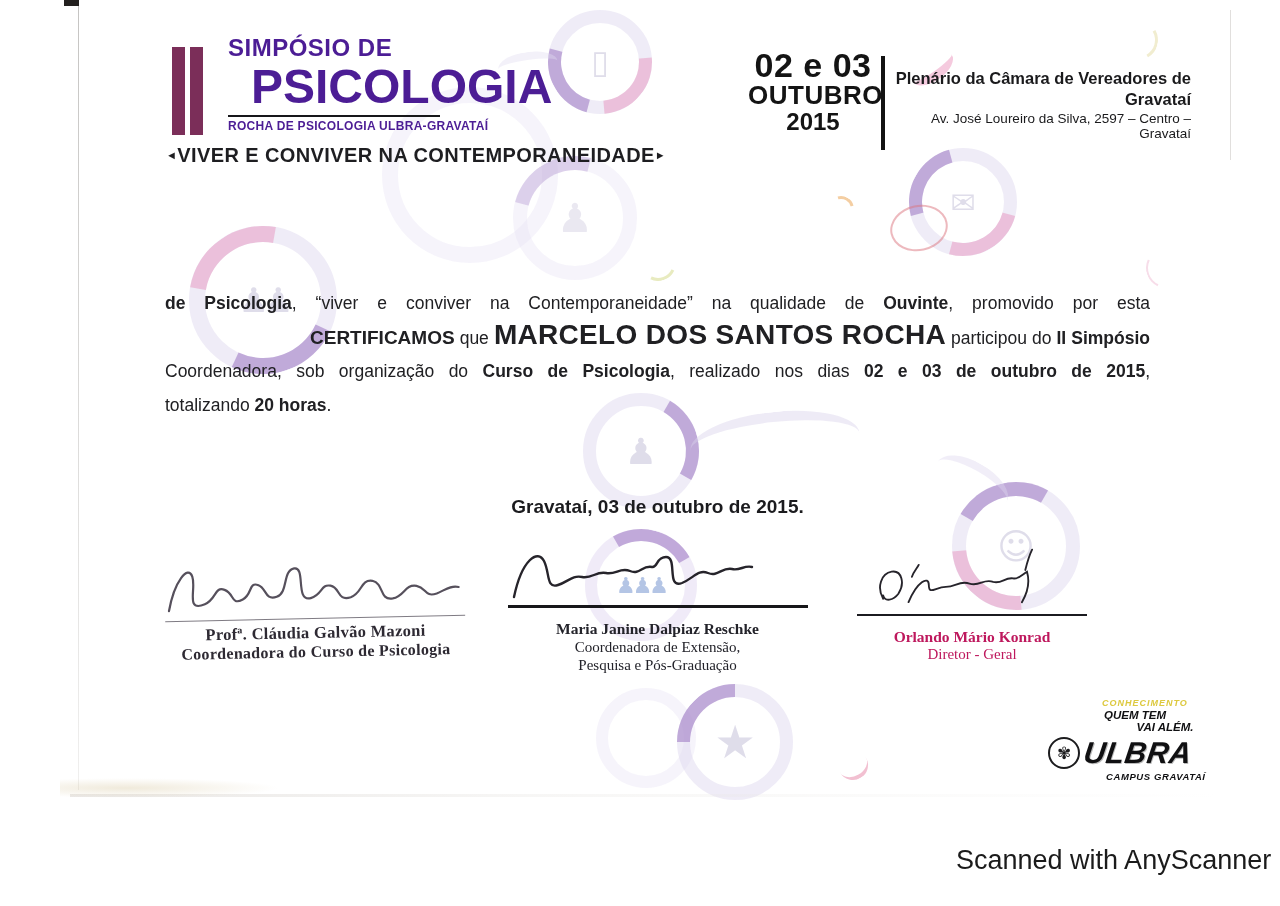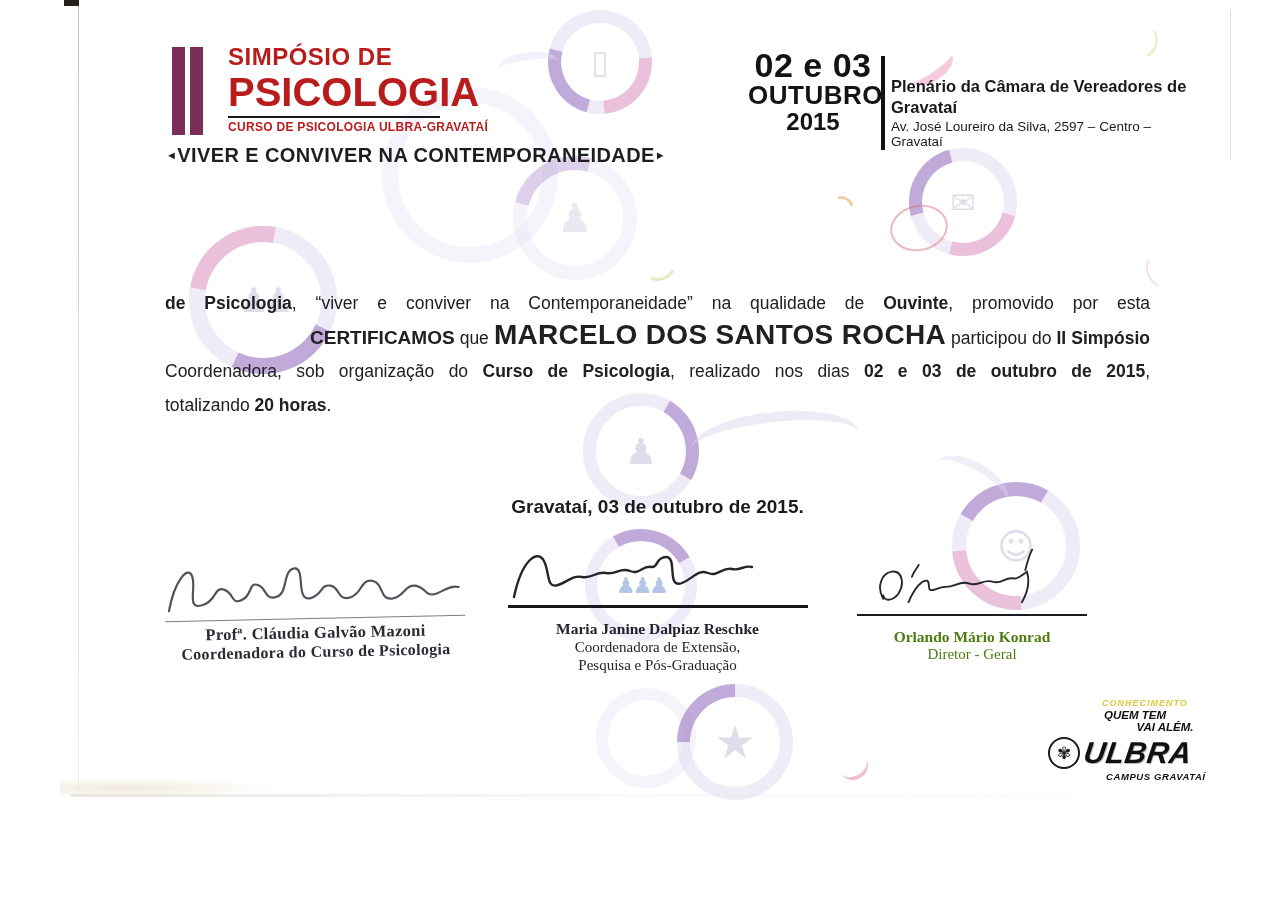--- a/index.html
+++ b/index.html
@@ -26,35 +26,35 @@
   .wm .ring { border-color:rgba(222,216,238,.48); }
   .wm .ring.fainter { border-color:rgba(231,227,244,.38); }
   .arc.purple { border-top-color:rgba(150,110,190,.52); }
   .arc.pink   { border-top-color:rgba(231,140,185,.45); }
   .wm .glyph { position:absolute; inset:0; display:flex; align-items:center; justify-content:center;
     color:rgba(178,173,205,.42); font-family:"DejaVu Sans", sans-serif; }
   .deco { position:absolute; pointer-events:none; border-radius:50%; }
   
   .logo-bars { position:absolute; left:172px; top:47px; display:flex; gap:5px; }
   .logo-bars .bar { width:13px; height:88px; background:#7b2e59; }
-  .logo-text { position:absolute; left:228px; top:43px; color:#b91c1c; }
+  .logo-text { position:absolute; left:228px; top:34px; color:#4c1d95; }
   .logo-line1 { font-size:24px; font-weight:800; letter-spacing:.5px; }
-  .logo-line2 { font-size:40px; font-weight:800; letter-spacing:0; line-height:1.05; }
+  .logo-line2 { font-size:48px; font-weight:800; letter-spacing:0; line-height:1.05;margin-left:23px; }
   .logo-rule { width:212px; height:2px; background:#17171a; margin-top:3px; }
   .logo-line3 { font-size:12px; font-weight:600; letter-spacing:.3px; margin-top:2px; }
   .tagline { position:absolute; left:166px; top:144px; font-size:20px; font-weight:600;
     letter-spacing:.4px; color:#1e1e21; white-space:nowrap; }
   .tagline .tri { font-size:11px; vertical-align:3px; }
   
   .date-block { position:absolute; left:748px; top:48px; width:130px; text-align:center; color:#141414; }
   .date-days { font-size:34px; font-weight:800; line-height:1.0; letter-spacing:.5px; }
   .date-month { font-size:26px; font-weight:700; line-height:1.05; letter-spacing:.5px; }
   .date-year { font-size:24px; font-weight:800; line-height:1.1; }
   .date-divider { position:absolute; left:881px; top:56px; width:4px; height:94px; background:#121212; }
-  .venue { position:absolute; left:891px; top:76px; width:300px; color:#1a1a1c; }
+  .venue { position:absolute; left:891px; top:68px; width:300px; color:#1a1a1c;text-align:right; }
   .venue-l1 { font-size:16.5px; font-weight:600; line-height:1.25; }
   .venue-l2 { font-size:13.5px; font-weight:400; margin-top:2px; margin-left:0; }
   
   .cert-title { position:absolute; left:165px; top:183px; width:985px; text-align:center;
     font-size:23px; font-weight:800; letter-spacing:9px; color:#111114; }
   
   .body-text { position:absolute; left:165px; top:287px; width:985px; font-size:17.5px; color:#202023; }
   .body-text .line { text-align:justify; text-align-last:justify; line-height:33.5px; white-space:normal; }
   .body-text .line.first { padding-left:145px; }
   .body-text .line.last { text-align-last:left; }
@@ -68,21 +68,21 @@
   .sig svg { display:block; margin:0 auto; }
   .sig .rule { margin:0 auto; }
   .sig-left { left:150px; top:558px; width:330px; transform:rotate(-1.2deg); }
   .sig-left .rule { width:300px; border-top:1.2px solid rgba(95,90,100,.8); }
   .sig-left .sig-name { font-size:16.5px; font-weight:600; margin-top:4px; letter-spacing:.3px; }
   .sig-left .sig-role { font-size:16px; font-weight:600; letter-spacing:.3px; }
   .sig-mid { left:495px; top:545px; width:325px; color:#23232a; }
   .sig-mid .rule { width:300px; border-top:3px solid #17171a; }
   .sig-mid .sig-name { font-size:15.5px; font-weight:600; margin-top:12px; }
   .sig-mid .sig-role { font-size:15px; line-height:18px; }
-  .sig-right { left:852px; top:548px; width:240px; color:#4d7c0f; }
+  .sig-right { left:852px; top:548px; width:240px; color:#be185d; }
   .sig-right .rule { width:230px; border-top:2.5px solid #1b1b20; }
   .sig-right .sig-name { font-size:15.5px; font-weight:600; margin-top:12px; }
   .sig-right .sig-role { font-size:15px; }
   
   .ulbra { position:absolute; left:1048px; top:698px; width:160px; font-style:italic; color:#101012; }
   .ulbra .slogan-top { font-size:9px; font-weight:800; letter-spacing:1px; color:#ddc93f; margin-left:54px; }
   .ulbra .slogan1 { font-size:11.5px; font-weight:800; margin-left:56px; line-height:1.0; margin-top:2px; }
   .ulbra .slogan2 { font-size:11.5px; font-weight:800; margin-left:74px; line-height:1.0;text-align:center; }
   .ulbra .brand-row { display:flex; align-items:center; gap:4px; margin-top:3px; }
   .ulbra .seal { width:32px; height:32px; border:2px solid #1c1c1e; border-radius:50%;
@@ -180,21 +180,21 @@
   <div class="artifact smudge-bottom"></div>
 
   <div class="logo-bars">
     <div class="bar"></div>
     <div class="bar"></div>
   </div>
   <div class="logo-text">
     <div class="logo-line1">SIMPÓSIO DE</div>
     <div class="logo-line2">PSICOLOGIA</div>
     <div class="logo-rule"></div>
-    <div class="logo-line3">CURSO DE PSICOLOGIA ULBRA-GRAVATAÍ</div>
+    <div class="logo-line3">ROCHA DE PSICOLOGIA ULBRA-GRAVATAÍ</div>
   </div>
   <div class="tagline"><span class="tri">◄</span><span>VIVER E CONVIVER NA CONTEMPORANEIDADE</span><span class="tri">►</span></div>
 
   <div class="date-block">
     <div class="date-days">02 e 03</div>
     <div class="date-month">OUTUBRO</div>
     <div class="date-year">2015</div>
   </div>
   <div class="date-divider"></div>
   <div class="venue">
@@ -244,14 +244,15 @@
     <div class="slogan-top">CONHECIMENTO</div>
     <div class="slogan1">QUEM TEM</div>
     <div class="slogan2">VAI ALÉM.</div>
     <div class="brand-row">
       <div class="seal">✾</div>
       <div class="brand">ULBRA</div>
     </div>
     <div class="campus">CAMPUS GRAVATAÍ</div>
   </div>
 
+  <div class="scan-footer">Scanned with AnyScanner</div>
 
 </div>
 
 </body></html>

